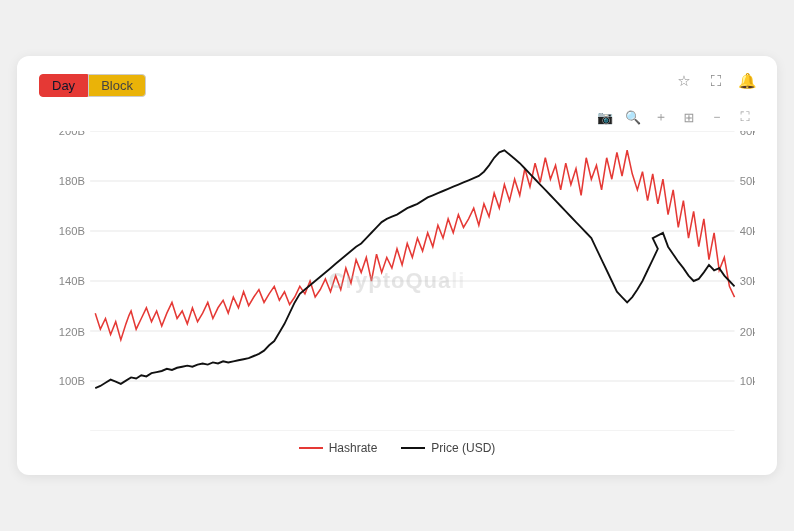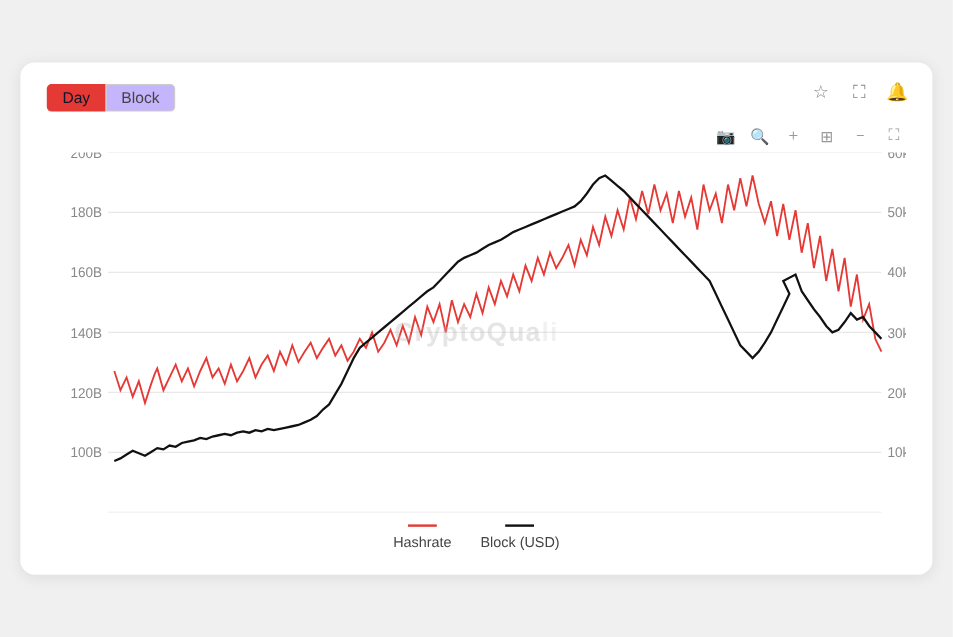--- a/index.html
+++ b/index.html
@@ -51,21 +51,21 @@
     .tabs {
       display: flex;
       gap: 0;
       margin-bottom: 10px;
     }
     .tab {
       padding: 3px 12px;
       font-size: 13px;
       cursor: pointer;
       border: 1px solid #ccc;
-      background: #c4b5fd;
+      background: #eab308;
       color: #444;
     }
     .tab:first-child {
       border-radius: 4px 0 0 4px;
     }
     .tab:last-child {
       border-radius: 0 4px 4px 0;
     }
     .tab.active {
       background: #e53935;
@@ -103,21 +103,20 @@
       justify-content: center;
       gap: 24px;
       margin-top: 10px;
     }
     .legend-item {
       display: flex;
       align-items: center;
       gap: 6px;
       font-size: 12px;
       color: #444;
-      flex-direction: column;
     }
     .legend-line {
       width: 24px;
       height: 2px;
     }
     .watermark {
       position: absolute;
       top: 50%;
       left: 50%;
       transform: translate(-50%, -50%);
@@ -209,16 +208,16 @@
     </svg>
   </div>
 
   <div class="legend">
     <div class="legend-item">
       <div class="legend-line" style="background:#e53935;"></div>
       <span>Hashrate</span>
     </div>
     <div class="legend-item">
       <div class="legend-line" style="background:#111;"></div>
-      <span>Block (USD)</span>
+      <span>Price (USD)</span>
     </div>
   </div>
 </div>
 
 </body></html>

